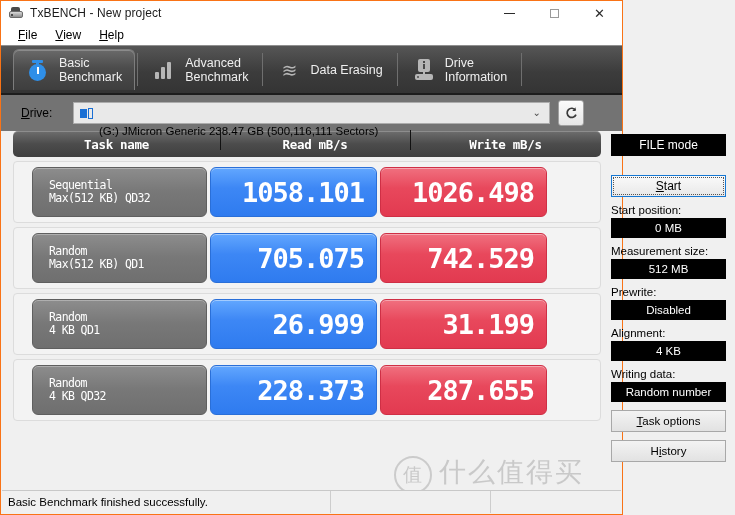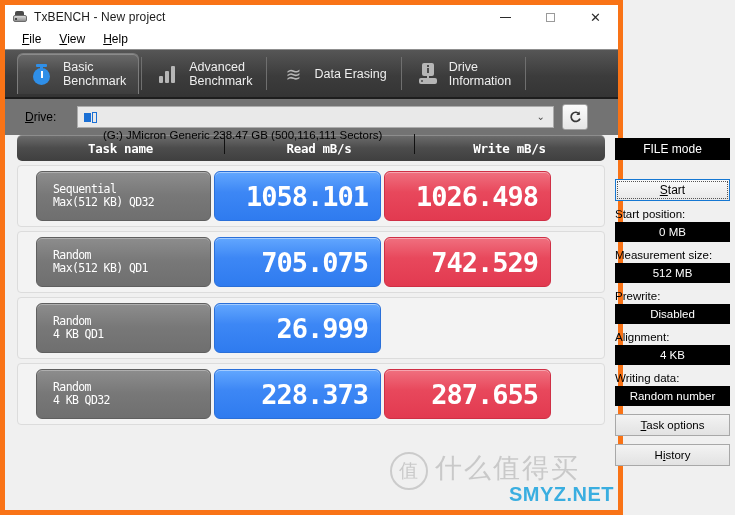--- a/index.html
+++ b/index.html
@@ -4,21 +4,21 @@
 <style>
   html,body{margin:0;padding:0;}
   body{
     width:735px;height:515px;overflow:hidden;
     font-family:"Liberation Sans","DejaVu Sans",sans-serif;
     background:#f0f0f0;
     -webkit-font-smoothing:none;
   }
   .app{
     position:relative;width:623px;height:515px;box-sizing:border-box;
-    border:5px solid #f97316;background:#f0f0f0;
+    border:1px solid #f97316;background:#f0f0f0;
   }
 
   
   .titlebar{
     height:24px;background:#ffffff;display:flex;align-items:center;
     position:relative;
   }
   .title-icon{
     width:16px;height:16px;margin-left:7px;margin-right:6px;position:relative;flex:none;
   }
@@ -401,20 +401,21 @@
           <div class="valbox read">705.075</div>
           <div class="valbox write">742.529</div>
         </div>
 
         <div class="bench-row">
           <div class="taskbtn">
             <div class="l1">Random</div>
             <div class="l2">4 KB QD1</div>
           </div>
           <div class="valbox read">26.999</div>
+          <div class="valbox write">31.199</div>
         </div>
 
         <div class="bench-row">
           <div class="taskbtn">
             <div class="l1">Random</div>
             <div class="l2">4 KB QD32</div>
           </div>
           <div class="valbox read">228.373</div>
           <div class="valbox write">287.655</div>
         </div>
@@ -456,14 +457,19 @@
   </div>
 
   <div class="wm">
     <div class="ring">
       <span>值</span>
     </div>
     <div class="cn">什么值得买</div>
     <div class="net">SMYZ.NET</div>
   </div>
 
+  <div class="statusbar">
+    <div class="st-seg s1">Basic Benchmark finished successfully.</div>
+    <div class="st-seg s2"></div>
+    <div class="st-seg s3"></div>
+  </div>
 
 </div>
 
 </body></html>

